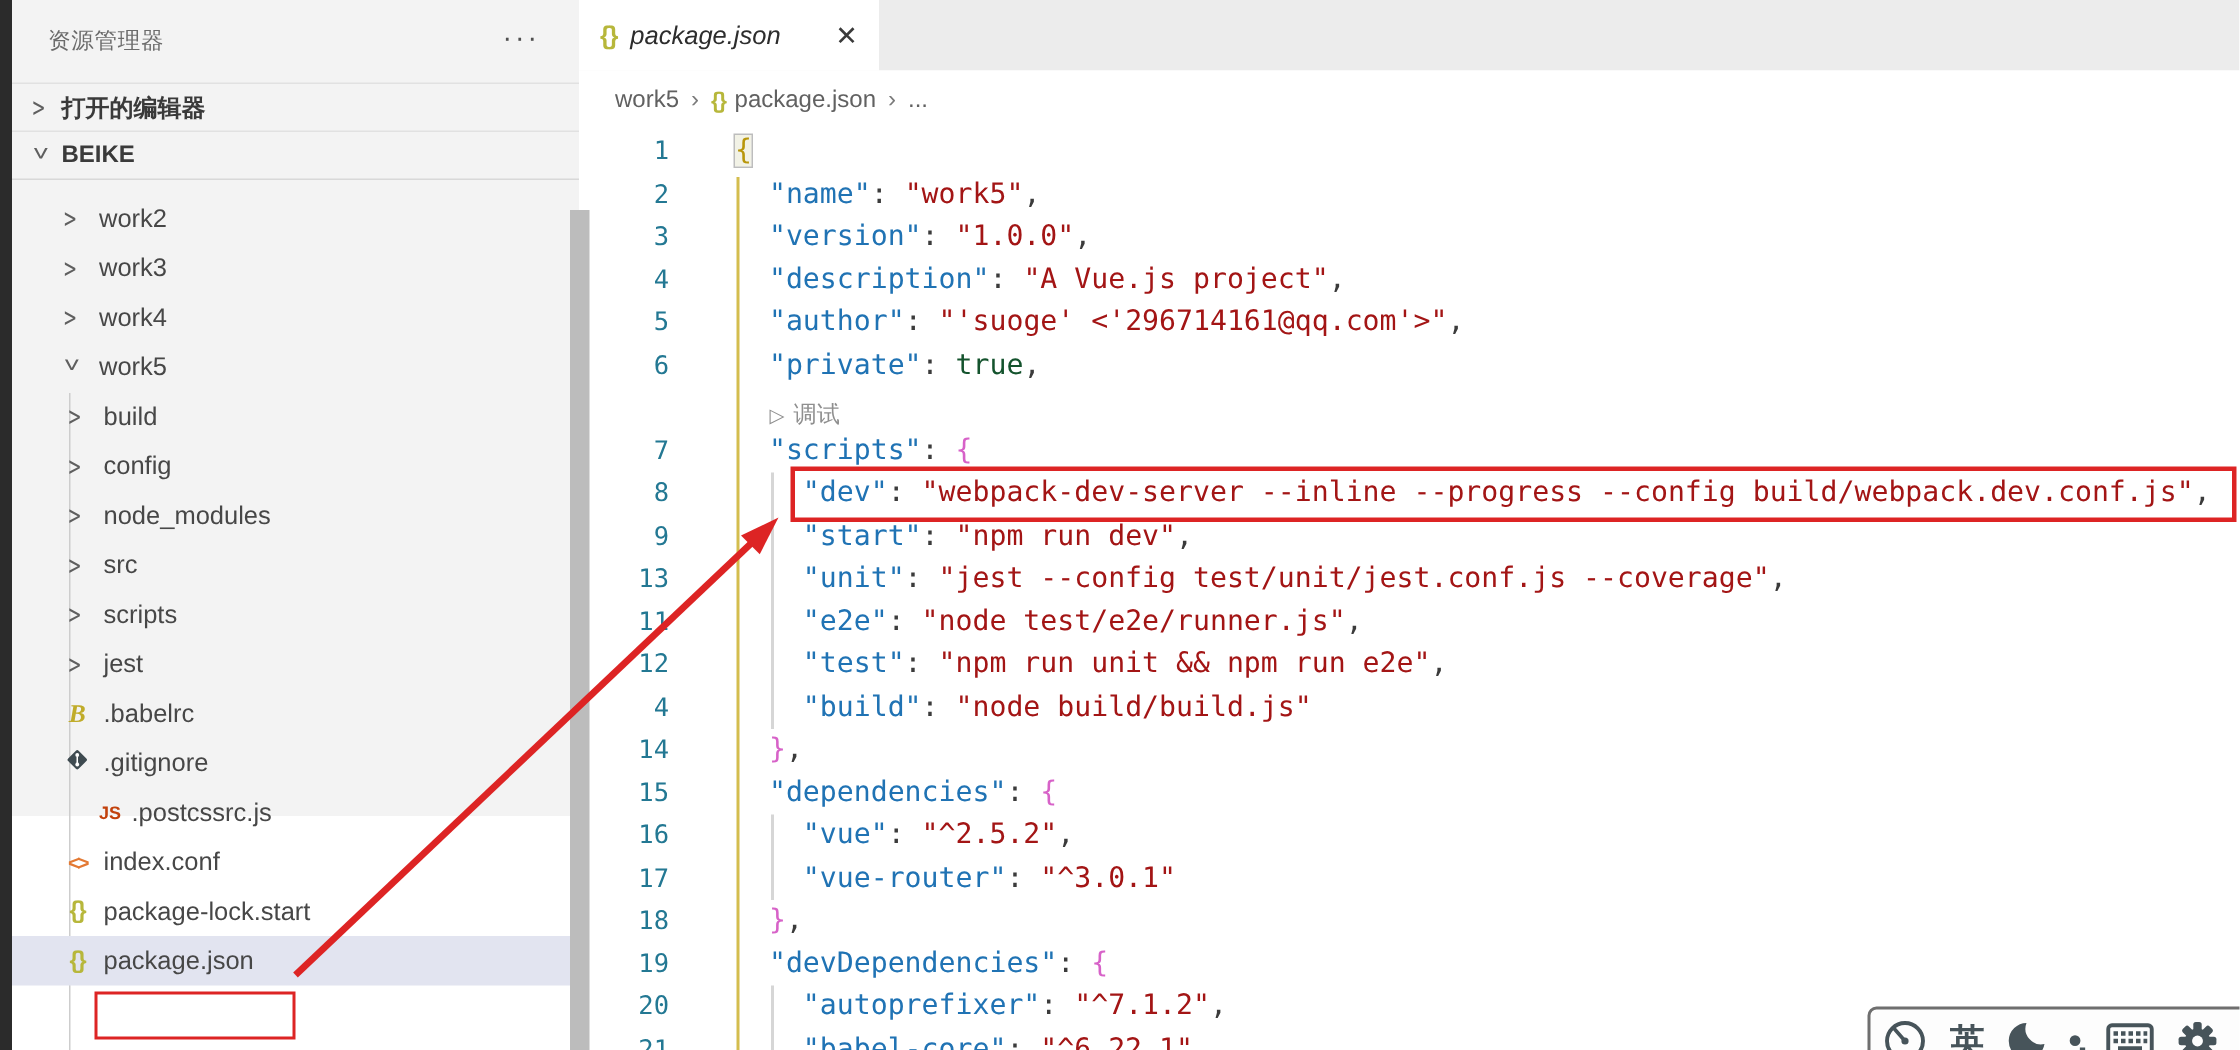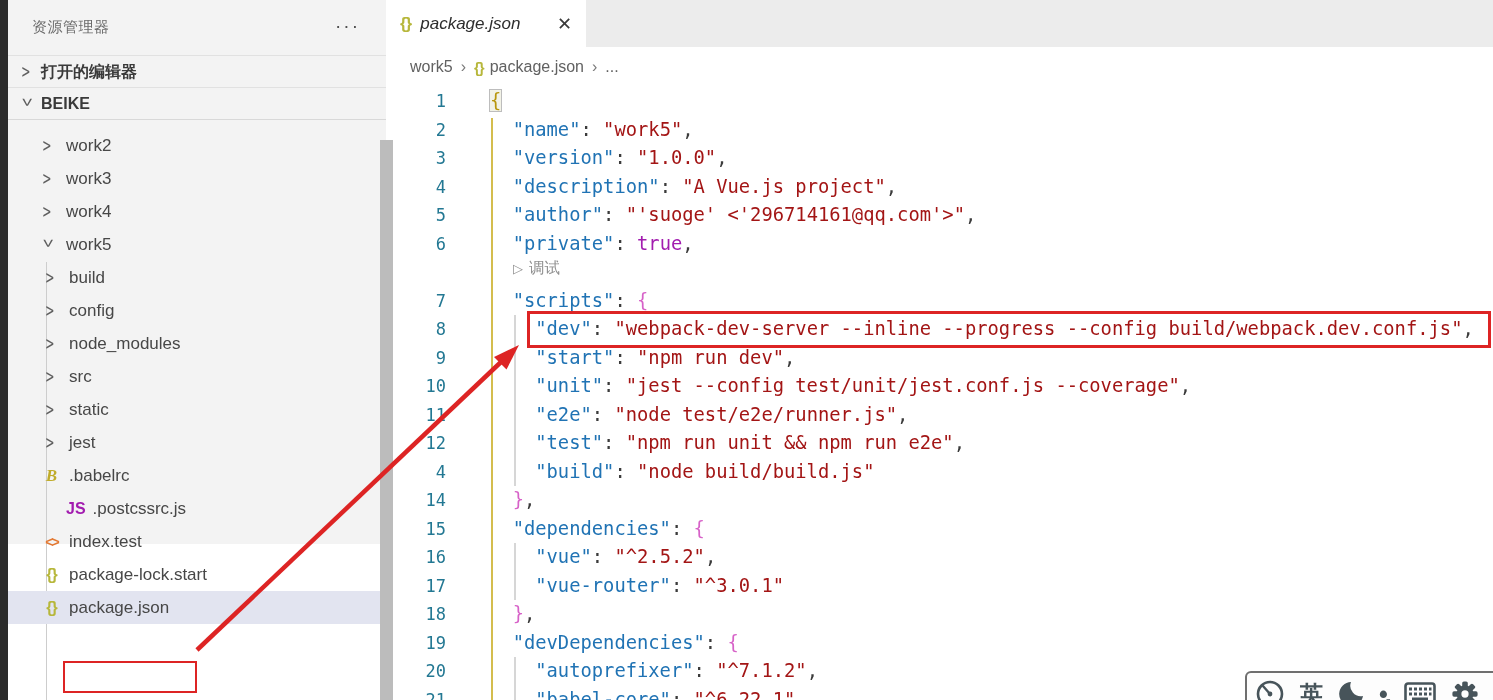--- a/index.html
+++ b/index.html
@@ -36,21 +36,21 @@
   .tree-row.lvl2 { padding-left:33px; }
   .tree-row .glyph { flex:0 0 21px; display:flex; justify-content:center; align-items:center; }
   .tree-row .row-label { margin-left:7px; white-space:nowrap; }
   .tree-row.selected { background:#e2e4f0; }
   .tree-guide { position:absolute; left:38px; top:262px; height:438px; width:1px; background:#cdcdcd; }
   .sidebar-scrollbar { position:absolute; left:372px; top:140px; width:13px; height:560px; background:#bcbcbc; }
 
   .fic { font-weight:bold; line-height:1; }
   .fic.json { color:#b7b73b; font-size:16px; letter-spacing:-1px; }
   .fic.babel { color:#c0ac2a; font-size:17px; font-style:italic; font-family:"Liberation Serif", serif; }
-  .fic.js { color:#a21caf; font-size:16px;margin-left:25px; }
+  .fic.js { color:#c2410c; font-size:12px;margin-left:25px; }
   .fic.html { color:#e37933; font-size:14px; letter-spacing:-2px; }
 
   .red-box-file { position:absolute; left:55px; top:661px; width:134px; height:32px;
                   border:2.5px solid #dd2424; z-index:5; }
 
   
   .tabbar { position:absolute; left:386px; top:0; right:0; height:47px; background:#ececec; }
   .tab { position:absolute; left:0; top:0; width:200px; height:47px; background:#ffffff;
          display:flex; align-items:center; padding:0 14px; cursor:pointer; }
   .tab .fic.json { font-size:17px; }
@@ -66,25 +66,25 @@
   
   .code { position:absolute; left:386px; top:87px; right:0; bottom:0;
           font-family:"DejaVu Sans Mono", monospace; font-size:18.8px; }
   .code-row { display:flex; height:28.5px; line-height:28.5px; }
   .gutter-cell { flex:0 0 64px; text-align:right; padding-right:4px; color:#237893; font-size:17px; }
   .ctext { white-space:pre; padding-left:40px; }
   .tok-ws { }
   .tok-key { color:#2073b4; }
   .tok-str { color:#a31515; }
   .tok-punct { color:#3b3b3b; }
-  .tok-bool { color:#a21caf; }
+  .tok-bool { color:#14532d; }
   .tok-brace1 { color:#b8960b; }
   .tok-brace2 { color:#d762c8; }
   .bracket-match { background:#f2f2e6; outline:1px solid #bdbdbd; }
-  .codelens-row { display:flex; height:28.5px; align-items:flex-start; }
+  .codelens-row { display:flex; height:28.5px; align-items:flex-end; }
   .codelens { margin-left:127px; color:#8f8f8f; font-size:15.5px; font-family:"Liberation Sans",sans-serif; cursor:pointer; }
   .codelens .play { font-size:13px; margin-right:6px; }
 
   
   .guide { position:absolute; width:1.5px; }
   .guide.yellow { left:491px; top:118px; height:582px; background:#d4bd4e; }
   .guide.gray { left:514px; background:#d6d6d6; }
   #guide-g1 { top:315px; height:171px; }
   #guide-g2 { top:543px; height:57px; }
   #guide-g3 { top:657px; height:43px; }
@@ -170,45 +170,56 @@
       <div class="tree-row lvl2">
         <span class="glyph">
           <span class="chev">&gt;</span>
         </span>
         <span class="row-label">src</span>
       </div>
       <div class="tree-row lvl2">
         <span class="glyph">
           <span class="chev">&gt;</span>
         </span>
-        <span class="row-label">static</span>
+        <span class="row-label">scripts</span>
       </div>
       <div class="tree-row lvl2">
         <span class="glyph">
           <span class="chev">&gt;</span>
         </span>
         <span class="row-label">jest</span>
       </div>
       <div class="tree-row lvl2">
         <span class="glyph">
           <span class="fic babel">B</span>
         </span>
         <span class="row-label">.babelrc</span>
       </div>
       <div class="tree-row lvl2">
         <span class="glyph">
+          <span><svg width="17" height="17" viewBox="0 0 20 20">
+              <rect x="4.2" y="4.2" width="11.6" height="11.6" rx="1.5" transform="rotate(45 10 10)" fill="#3e4a50"></rect>
+              <circle cx="10" cy="6.3" r="1.5" fill="#fff"></circle>
+              <circle cx="10" cy="13.7" r="1.5" fill="#fff"></circle>
+              <rect x="9.4" y="7.5" width="1.2" height="5" fill="#fff"></rect>
+            </svg></span>
+        </span>
+        <span class="row-label">.gitignore</span>
+      </div>
+      <div class="tree-row lvl2">
+        <span class="glyph">
           <span class="fic js">JS</span>
         </span>
         <span class="row-label">.postcssrc.js</span>
       </div>
       <div class="tree-row lvl2">
         <span class="glyph">
           <span class="fic html">&lt;&gt;</span>
         </span>
-        <span class="row-label">index.test</span>
+        <span class="row-label">index.conf</span>
       </div>
       <div class="tree-row lvl2">
         <span class="glyph">
           <span class="fic json">{}</span>
         </span>
         <span class="row-label">package-lock.start</span>
       </div>
       <div class="tree-row lvl2 selected">
         <span class="glyph">
           <span class="fic json">{}</span>
@@ -271,21 +282,21 @@
     </div>
     <div class="code-row">
       <div class="gutter-cell">8</div>
       <div class="ctext"><span class="tok-ws">    </span><span class="tok-key">"dev"</span><span class="tok-punct">: </span><span class="tok-str">"webpack-dev-server --inline --progress --config build/webpack.dev.conf.js"</span><span class="tok-punct">,</span></div>
     </div>
     <div class="code-row">
       <div class="gutter-cell">9</div>
       <div class="ctext"><span class="tok-ws">    </span><span class="tok-key">"start"</span><span class="tok-punct">: </span><span class="tok-str">"npm run dev"</span><span class="tok-punct">,</span></div>
     </div>
     <div class="code-row">
-      <div class="gutter-cell">10</div>
+      <div class="gutter-cell">13</div>
       <div class="ctext"><span class="tok-ws">    </span><span class="tok-key">"unit"</span><span class="tok-punct">: </span><span class="tok-str">"jest --config test/unit/jest.conf.js --coverage"</span><span class="tok-punct">,</span></div>
     </div>
     <div class="code-row">
       <div class="gutter-cell">11</div>
       <div class="ctext"><span class="tok-ws">    </span><span class="tok-key">"e2e"</span><span class="tok-punct">: </span><span class="tok-str">"node test/e2e/runner.js"</span><span class="tok-punct">,</span></div>
     </div>
     <div class="code-row">
       <div class="gutter-cell">12</div>
       <div class="ctext"><span class="tok-ws">    </span><span class="tok-key">"test"</span><span class="tok-punct">: </span><span class="tok-str">"npm run unit &amp;&amp; npm run e2e"</span><span class="tok-punct">,</span></div>
     </div>

